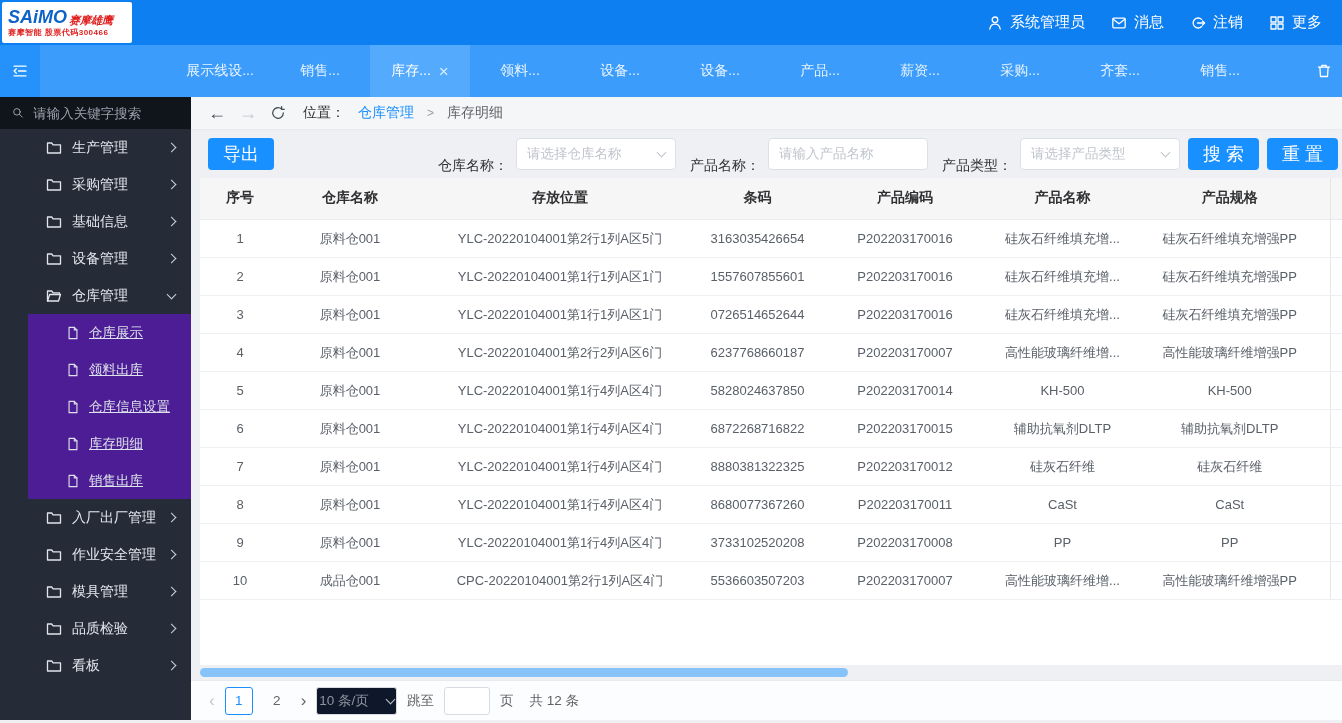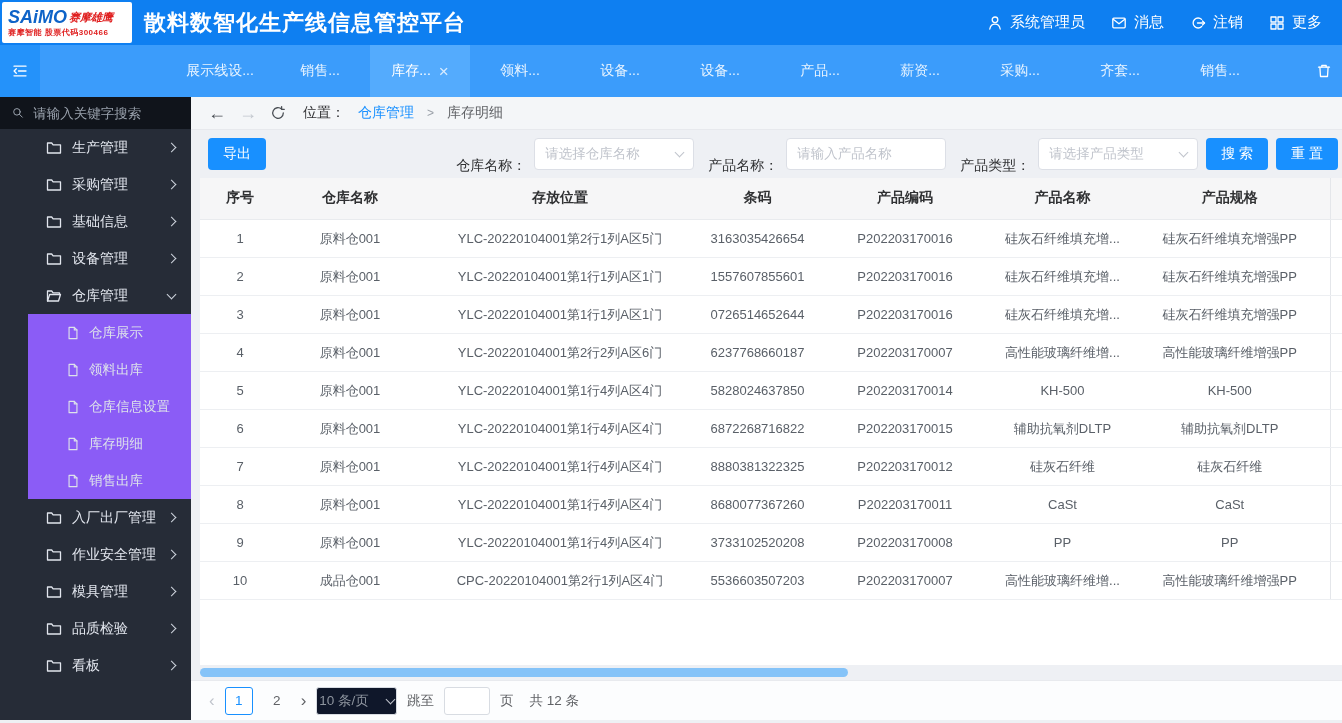--- a/index.html
+++ b/index.html
@@ -4,21 +4,21 @@
 <style>
   * { margin:0; padding:0; box-sizing:border-box; }
   html,body { width:1342px; height:723px; overflow:hidden; }
   body { font-family:"Liberation Sans","DejaVu Sans",sans-serif; background:#eef0f4; }
   .app { position:relative; width:1342px; height:723px; }
 
   
   .app-header { height:45px; background:#0e7ff1; display:flex; align-items:center; padding:0 20px 0 2px; color:#fff; }
   .logo { background:#fff; border-radius:2px; width:130px; height:41px; margin-right:12px;
           display:flex; flex-direction:column; justify-content:center; padding:2px 6px; line-height:1; }
-  .logo-top { display:flex; align-items:center; gap:2px; }
+  .logo-top { display:flex; align-items:flex-end; gap:2px; }
   .logo-saimo { color:#0e63c8; font-style:italic; font-weight:bold; font-size:18px; }
   .logo-cn { color:#e02020; font-style:italic; font-weight:bold; font-size:11px; }
   .logo-sub { color:#e02020; font-size:8px; font-weight:bold; margin-top:3px; letter-spacing:.5px; }
   .app-title { font-size:22px; font-weight:bold; letter-spacing:1px; }
   .header-right { margin-left:auto; display:flex; gap:26px; align-items:center; font-size:15px; }
   .hr-item { display:flex; align-items:center; gap:7px; cursor:pointer; white-space:nowrap; }
   svg.ico { stroke:currentColor; fill:none; stroke-width:1.3; stroke-linecap:round; stroke-linejoin:round; }
   .s16 { width:16px; height:16px; } .s14 { width:14px; height:14px; }
 
   
@@ -35,41 +35,41 @@
   .main { display:flex; height:623px; }
 
   
   .sidebar { width:191px; background:#262c37; color:#dde2ea; flex-shrink:0; display:flex; flex-direction:column; }
   .side-search { height:32px; background:#10141b; display:flex; align-items:center; gap:9px; padding:0 12px; color:#9aa2ad; }
   .side-search input { background:transparent; border:none; outline:none; color:#cfd5dd; font-size:13.5px; width:100%; font-family:inherit; }
   .side-search input::placeholder { color:#9aa2ad; }
   .side-nav { flex:1; overflow:hidden;padding-left:28px; }
   .nav-item { height:37px; display:flex; align-items:center; gap:10px; padding:0 16px 0 18px; font-size:14px; cursor:pointer; color:#e2e6ee; }
   .nav-item .chev { margin-left:auto; }
-  .subnav { background:#8b5cf6; }
+  .subnav { background:#4c1d95;text-decoration:underline; }
   .sub-item { height:37px; display:flex; align-items:center; gap:9px; padding-left:38px; font-size:13.5px; cursor:pointer; color:#dde2ea; }
   .chev { width:7px; height:7px; border-right:1.6px solid #cfd5de; border-bottom:1.6px solid #cfd5de; display:inline-block; flex-shrink:0; }
   .chev.right { transform:rotate(-45deg); }
   .chev.down  { transform:rotate(45deg); margin-top:-3px; }
 
   
   .content { flex:1; display:flex; flex-direction:column; min-width:0; }
   .crumb-bar { height:33px; background:#f4f6f8; border-bottom:1px solid #e7e9ed; display:flex; align-items:center;
                gap:13px; padding-left:17px; font-size:14px; color:#303133; }
   .nav-ico { font-size:18px; line-height:1; color:#4a4f55; cursor:pointer; }
   .nav-ico.fwd { color:#c3c8cf; }
   .refresh-svg { color:#4a4f55; cursor:pointer; }
   .crumb-loc { margin-left:4px; }
   .crumb-link { color:#1890ff; cursor:pointer; text-decoration:none; }
   .crumb-sep { color:#9aa0a8; font-size:12px; }
   .crumb-cur { color:#606266; }
 
   .filter-bar { height:48px; display:flex; align-items:center; padding:0 4px 0 17px; }
   .btn { background:#1890ff; color:#fff; border:none; border-radius:4px; height:32px; padding:0 15px;
-         font-size:14px; cursor:pointer; font-family:inherit; white-space:nowrap; }
+         font-size:18px; cursor:pointer; font-family:inherit; white-space:nowrap; }
   .filters { margin-left:auto; display:flex; align-items:center; gap:8px; }
   .f-label { font-size:14px; color:#303133; margin-left:6px; white-space:nowrap;margin-top:24px; }
   .f-select { width:160px; height:32px; background:#fff; border:1px solid #dcdfe6; border-radius:4px;
               display:flex; align-items:center; justify-content:space-between; padding:0 10px; cursor:pointer; }
   .f-ph { color:#c0c4cc; font-size:13.5px; white-space:nowrap; }
   .f-select .chev { border-color:#c0c4cc; }
   .f-input { width:160px; height:32px; border:1px solid #dcdfe6; border-radius:4px; padding:0 10px;
              font-size:13.5px; color:#1d4ed8; outline:none; font-family:inherit; }
   .f-input::placeholder { color:#c0c4cc; }
 
@@ -104,21 +104,20 @@
 <div class="app">
 
   <header class="app-header">
     <div class="logo">
       <div class="logo-top">
         <span class="logo-saimo">SAiMO</span>
         <span class="logo-cn">赛摩雄鹰</span>
       </div>
       <div class="logo-sub">赛摩智能 股票代码300466</div>
     </div>
-    <h1 class="app-title">散料数智化生产线信息管控平台</h1>
     <div class="header-right">
       <div class="hr-item">
         <svg class="ico s16" viewBox="0 0 16 16">
             <circle cx="8" cy="4.8" r="2.8"></circle>
             <path d="M2.8 14c.6-3.2 2.7-4.8 5.2-4.8s4.6 1.6 5.2 4.8"></path>
           </svg>
         <span>系统管理员</span>
       </div>
       <div class="hr-item">
         <svg class="ico s16" viewBox="0 0 16 16">

